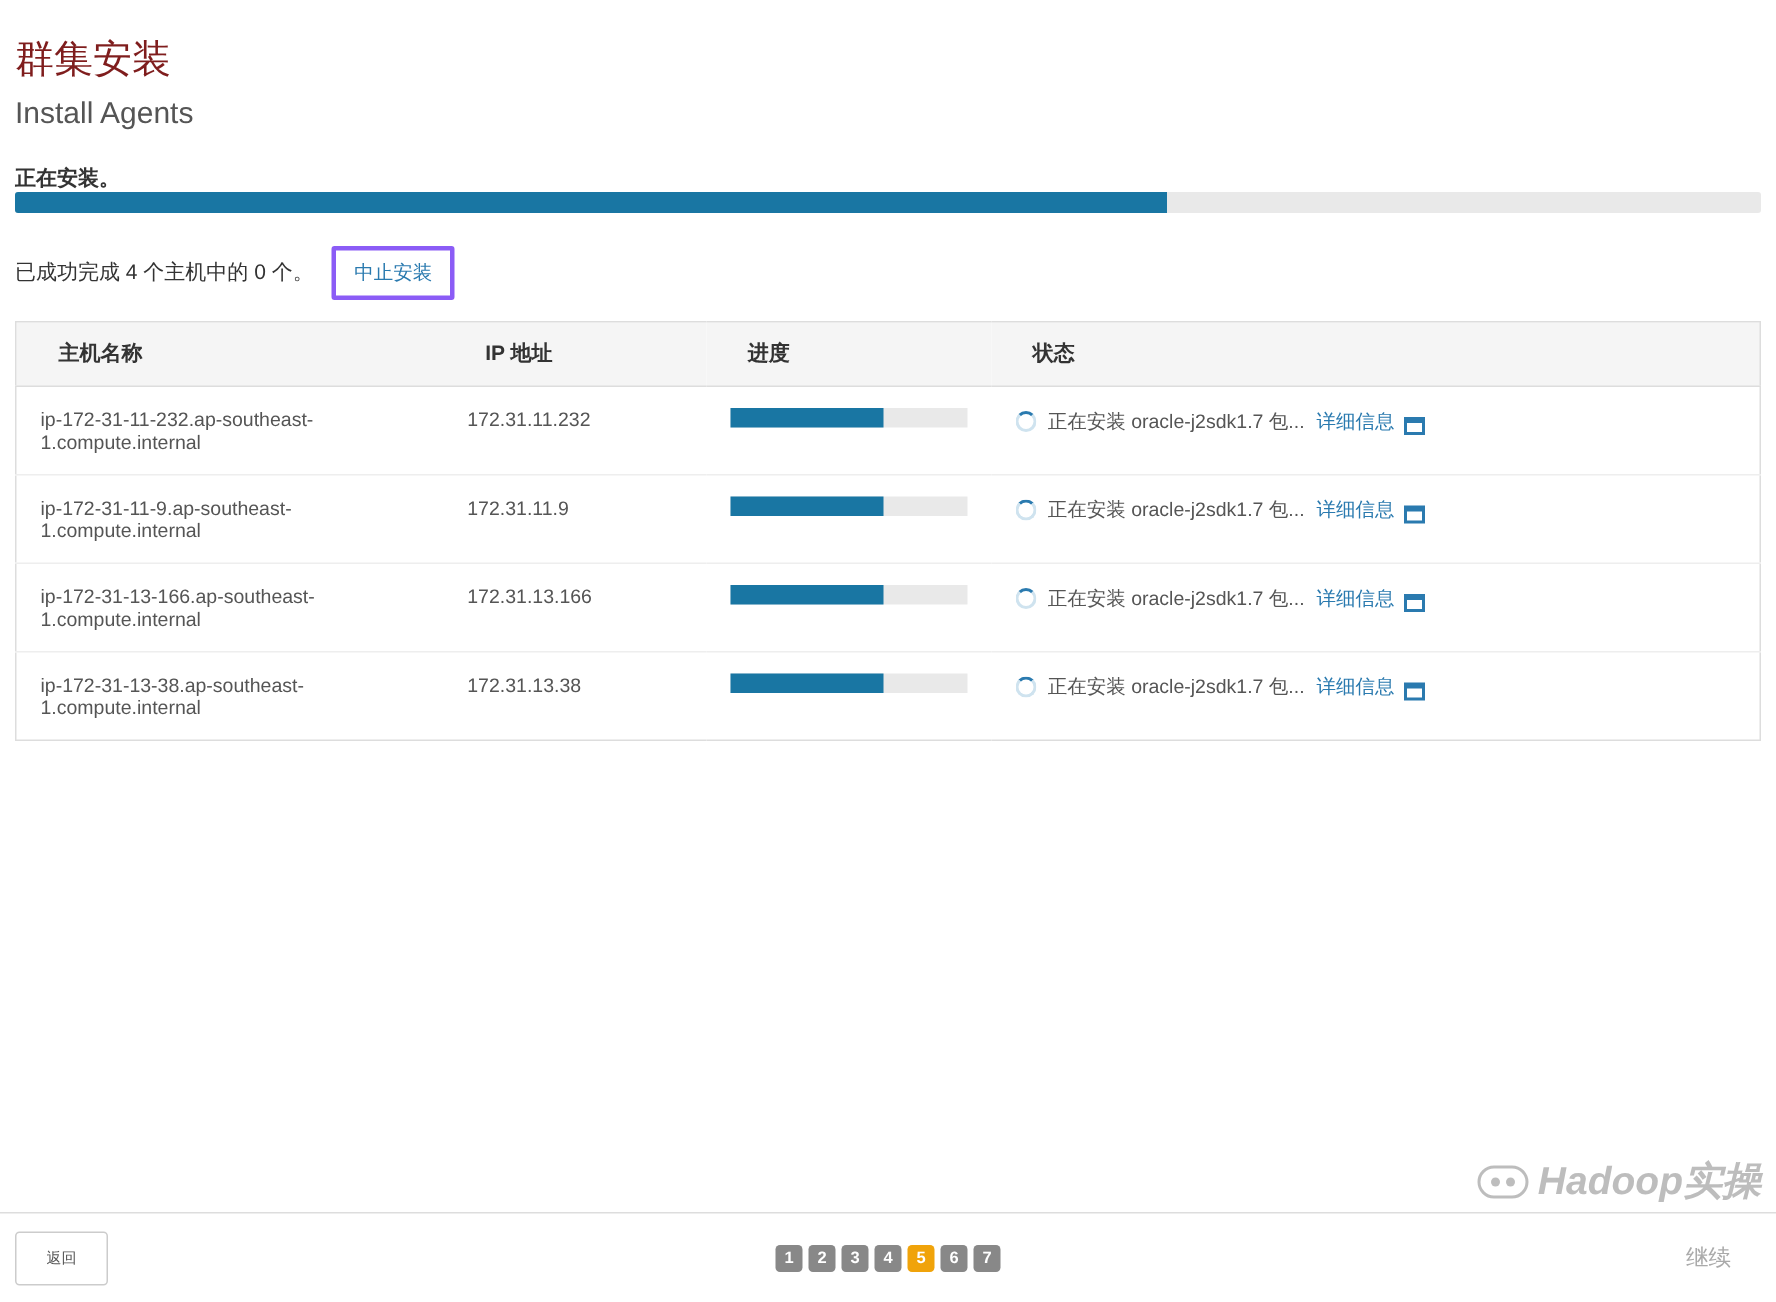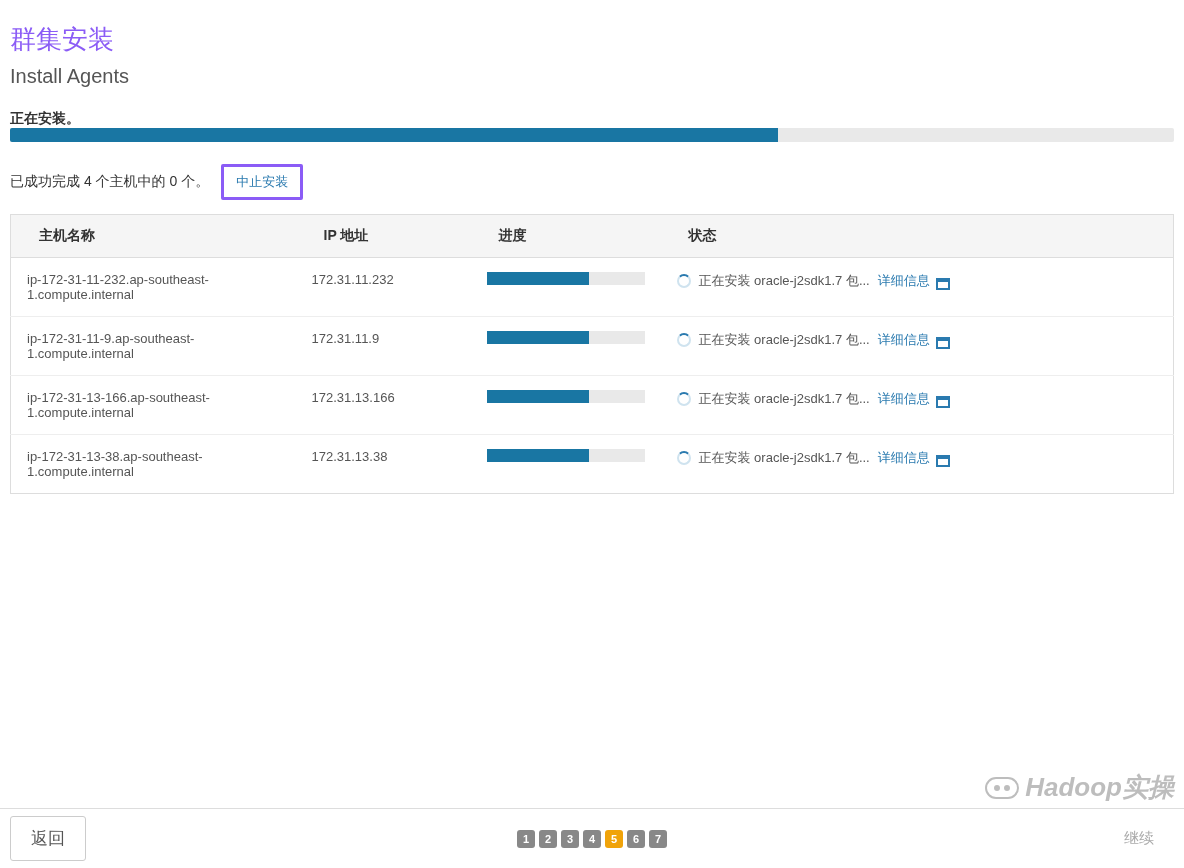--- a/index.html
+++ b/index.html
@@ -12,21 +12,21 @@
   height: 868px;
   position: relative;
   overflow: hidden;
 }
 .content {
   padding: 10px;
 }
 h1.page-title {
   font-size: 26px;
   font-weight: 400;
-  color: #8b5cf6;
+  color: #7f1d1d;
   margin: 12px 0 8px 0;
 }
 h2.subtitle {
   font-size: 20px;
   font-weight: 400;
   color: #555;
   margin-bottom: 22px;
 }
 .installing-label {
   font-weight: 700;
@@ -140,21 +140,21 @@
   align-items: center;
   justify-content: space-between;
   padding: 0 10px;
   background: #fff;
 }
 .btn-default {
   border: 1px solid #ccc;
   background: #fff;
   color: #555;
   padding: 10px 20px;
-  font-size: 17px;
+  font-size: 10px;
   cursor: pointer;
   border-radius: 3px;
 }
 .pager {
   position: absolute;
   left: 50%;
   transform: translateX(-50%);
   display: flex;
   gap: 4px;
 }

